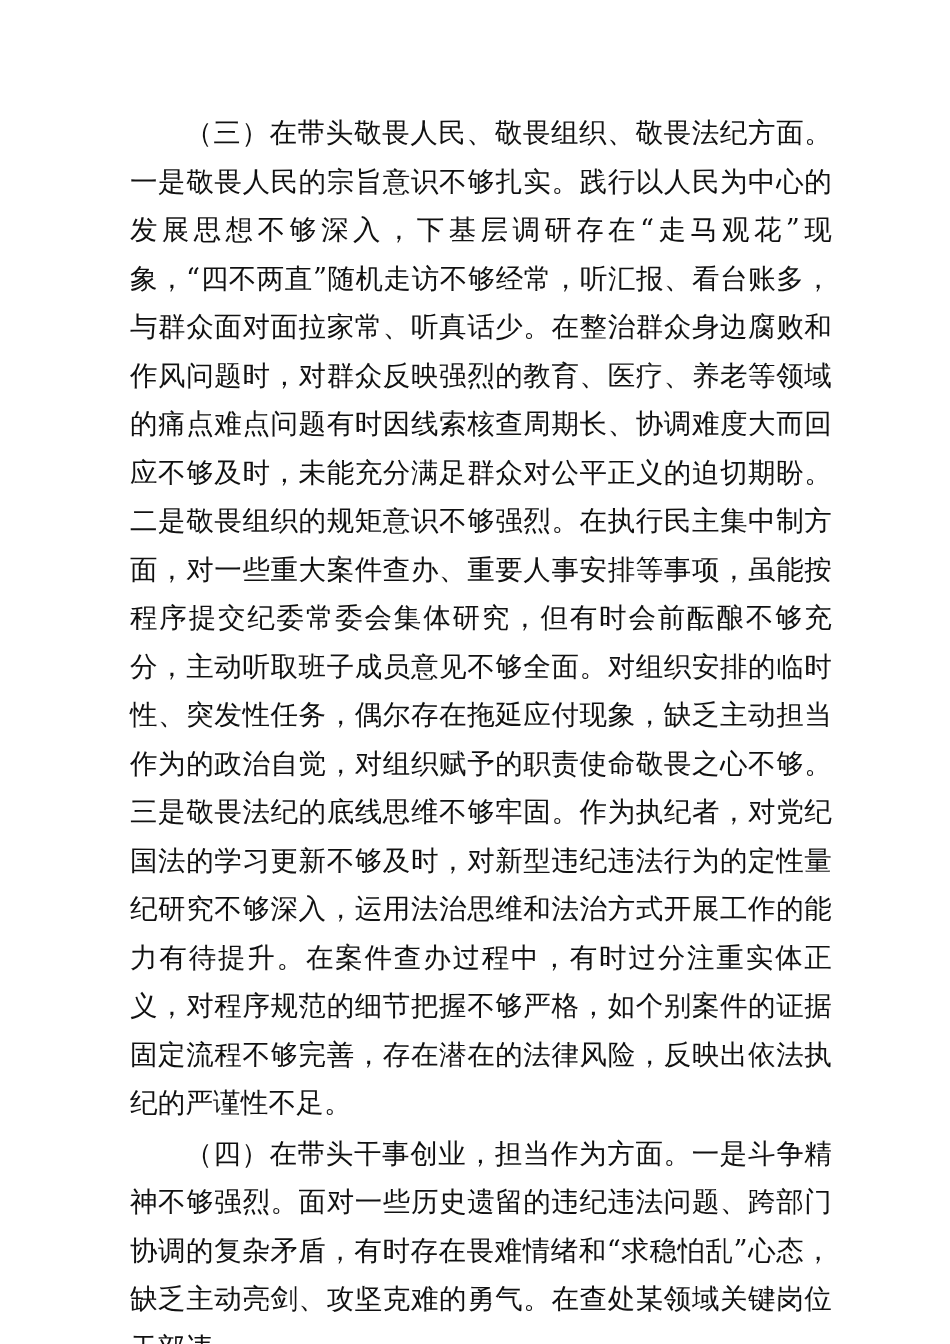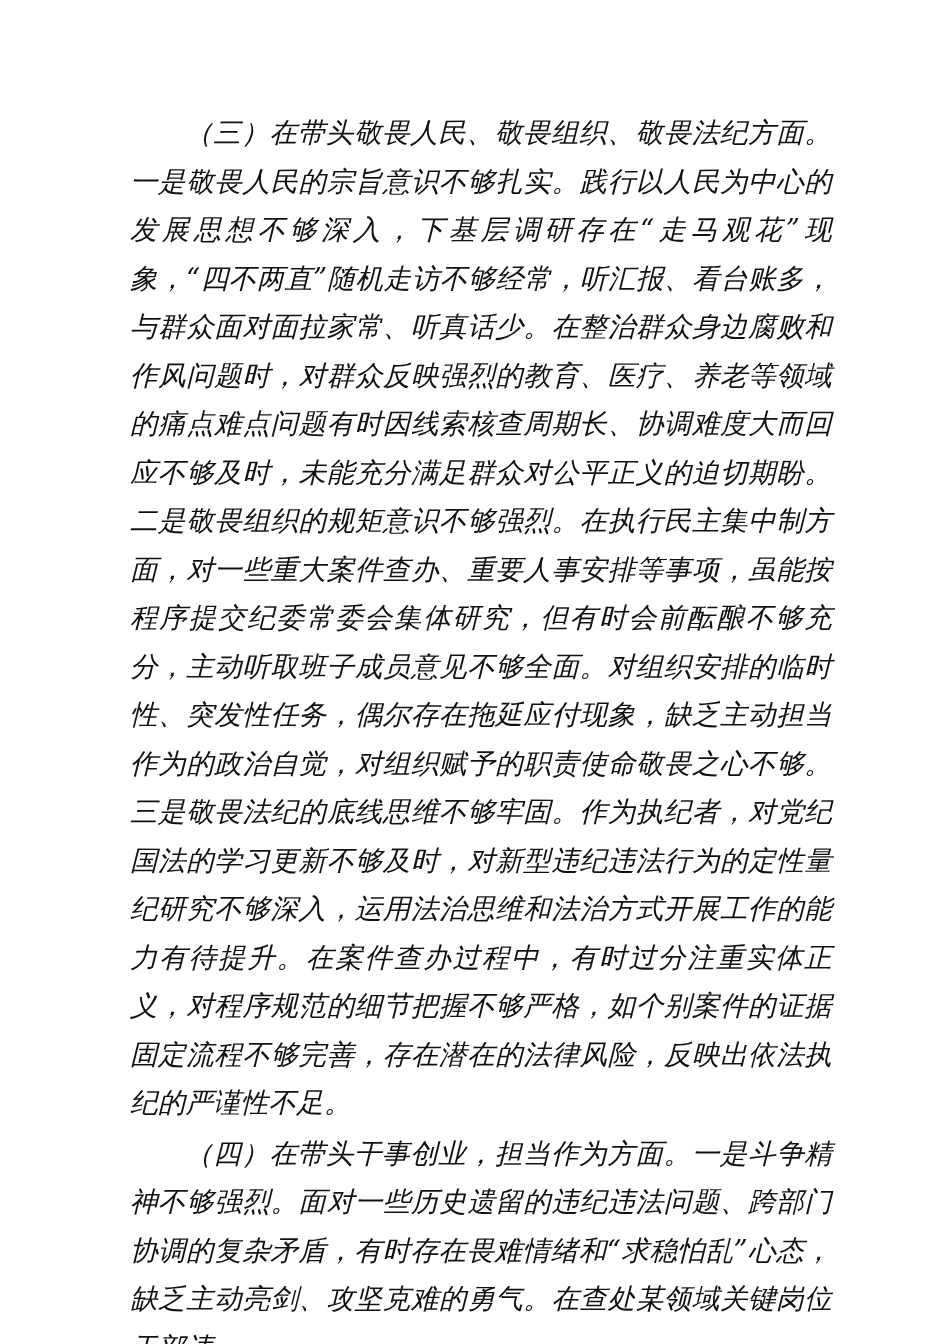--- a/index.html
+++ b/index.html
@@ -13,21 +13,20 @@
     font-family: "DejaVu Serif", "Liberation Serif", serif;
   }
   .page {
     position: relative;
     width: 950px;
     height: 1344px;
     background: #ffffff;
     box-sizing: border-box;
     padding: 108px 118px 60px 130px;
     overflow: hidden;
-    font-style: italic;
   }
   .doc-body {
     color: #111111;
     font-size: 27.5px;
     line-height: 48.5px;
     text-align: justify;
     text-justify: inter-ideograph;
     letter-spacing: 0.2px;
   }
   .para {

